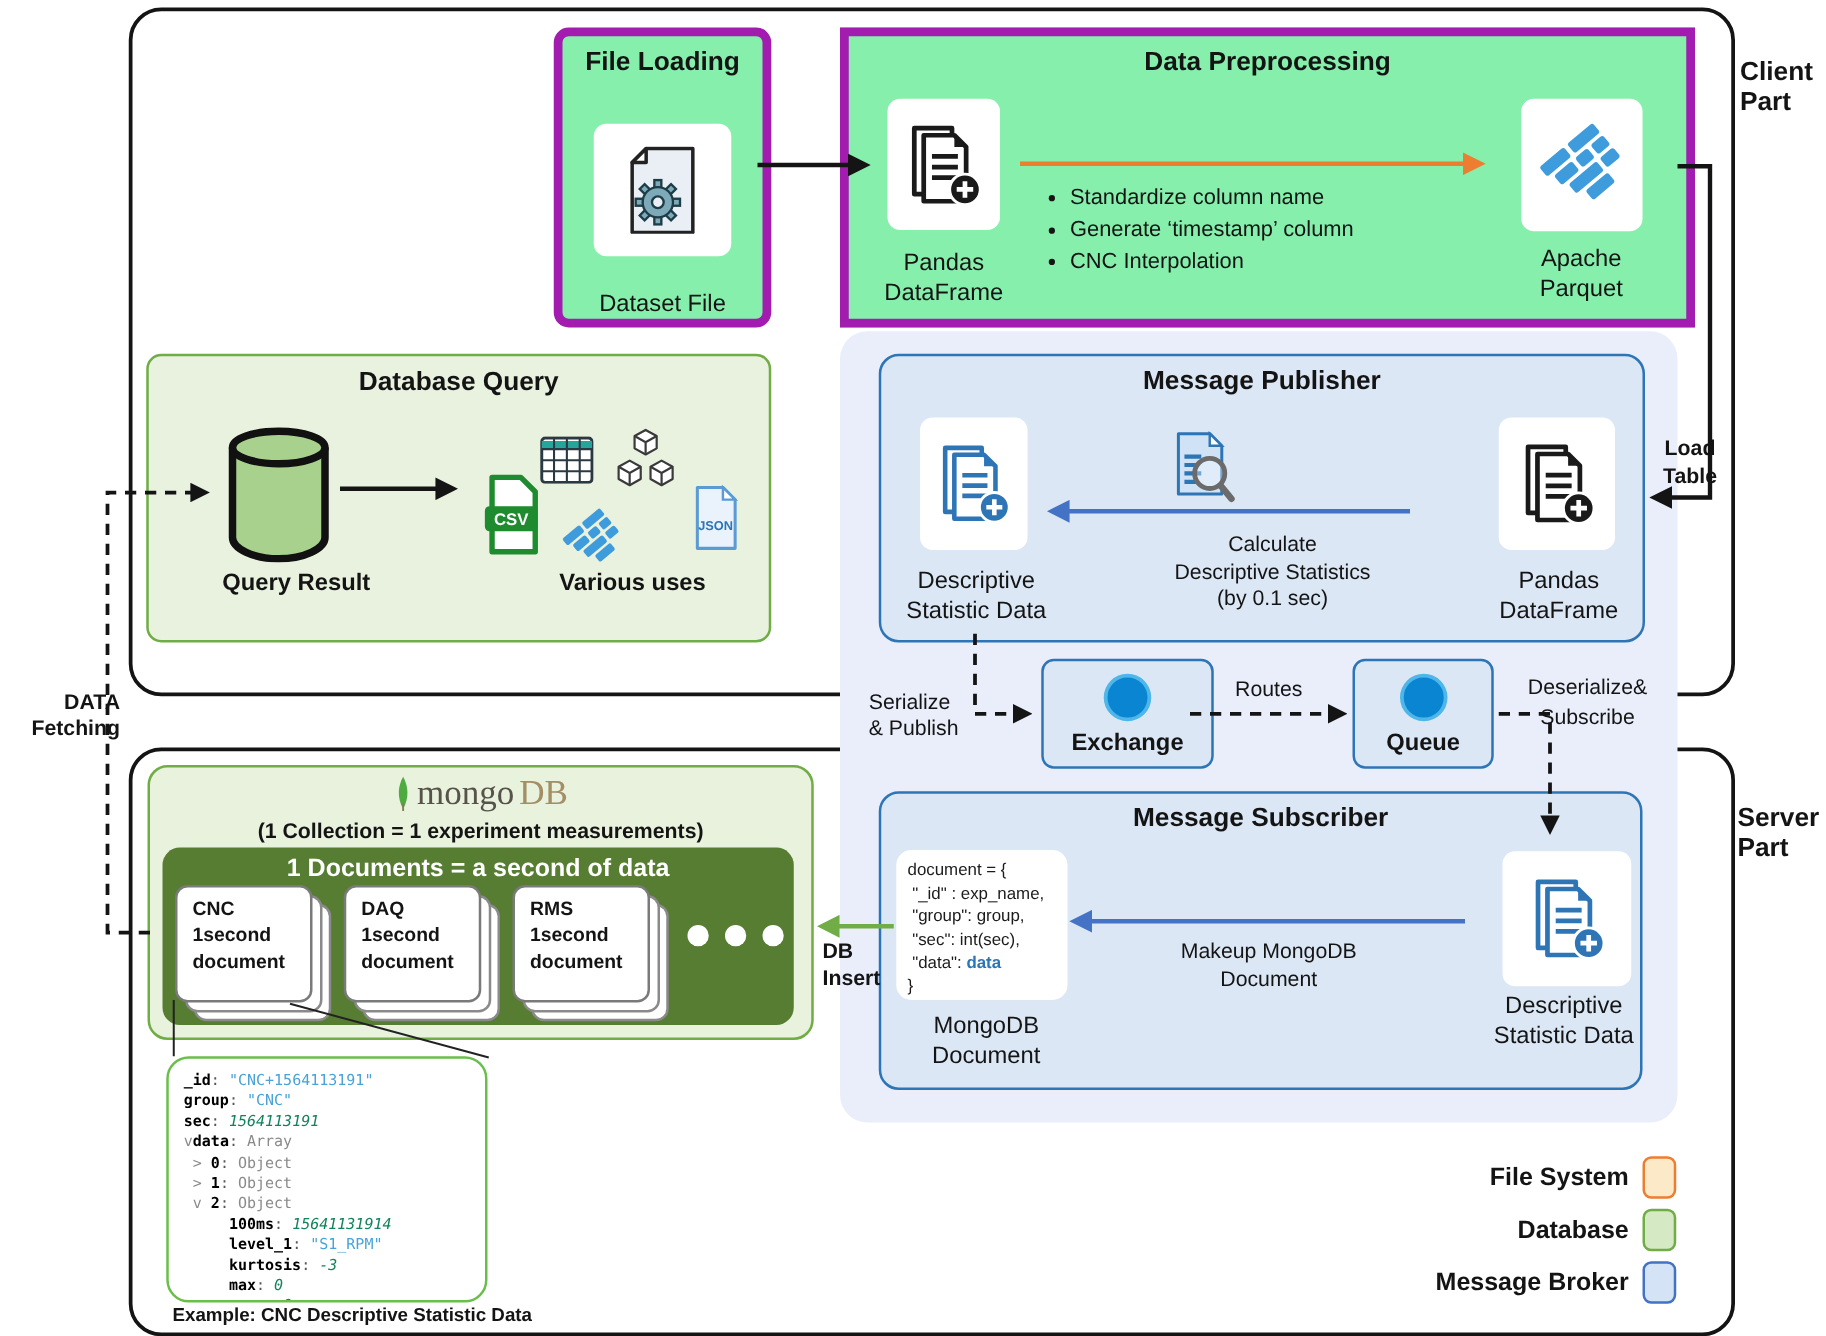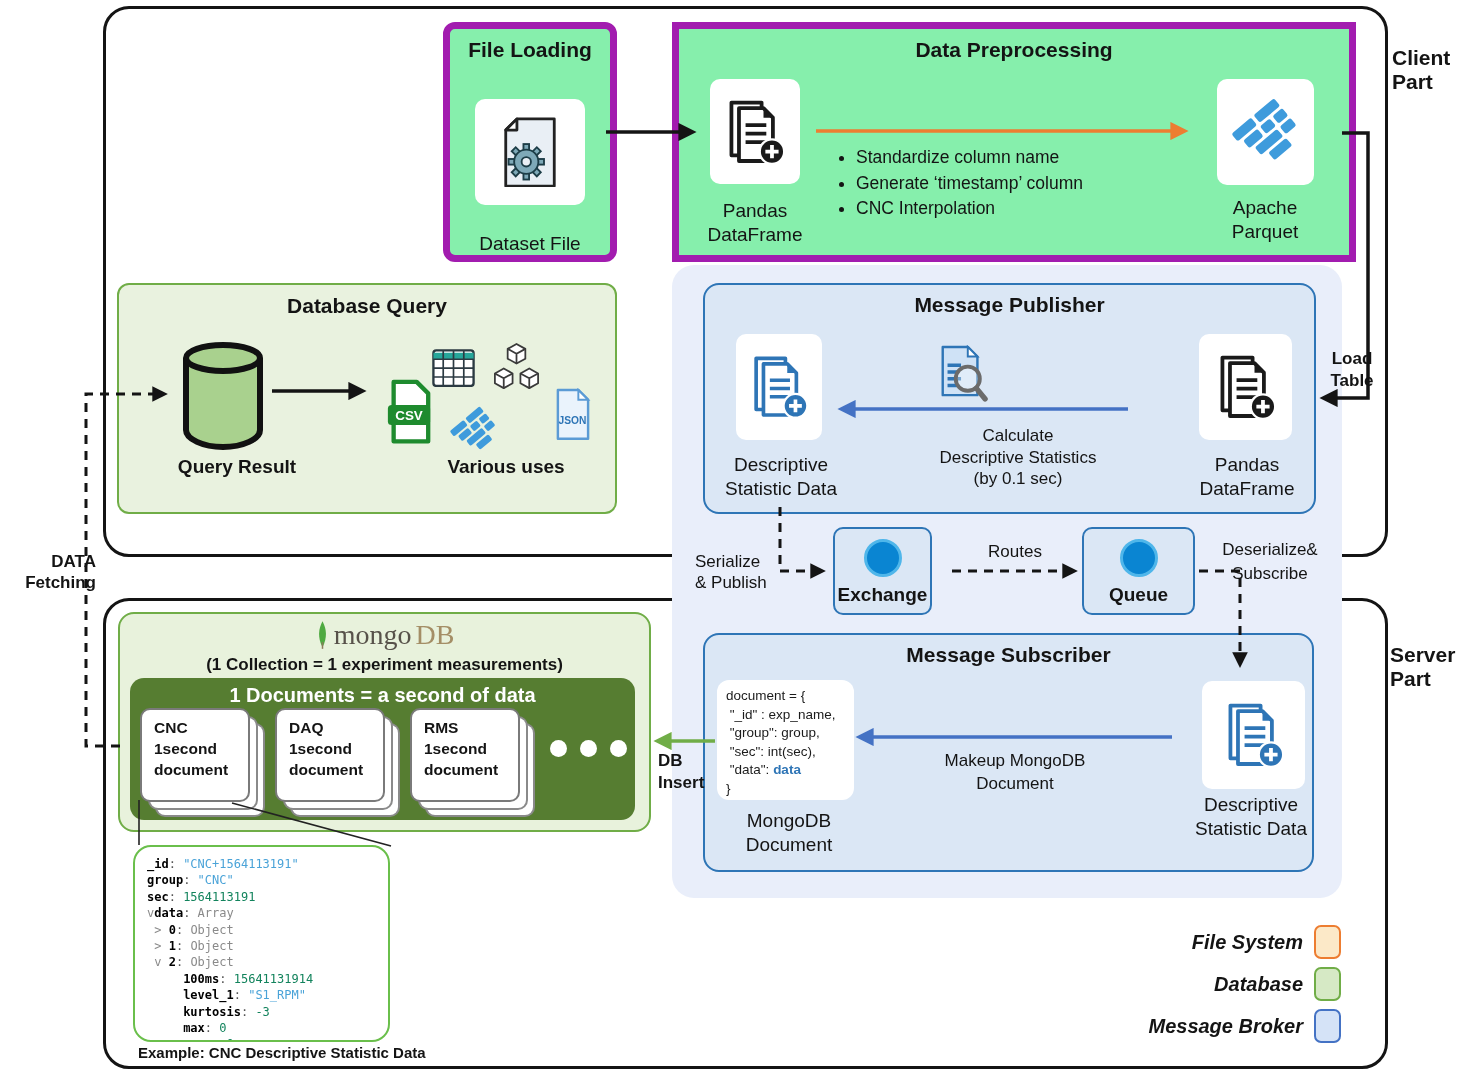--- a/index.html
+++ b/index.html
@@ -24,21 +24,21 @@
   .box-title{position:absolute;left:0;right:0;top:9px;text-align:center;font-size:21px;font-weight:bold;}
   .icon-card{position:absolute;background:#fff;border-radius:10px;display:flex;align-items:center;justify-content:center;}
   .icon-label{position:absolute;text-align:center;font-size:19px;line-height:24px;}
   .small-label{position:absolute;font-size:17px;line-height:22px;}
   .bold{font-weight:bold;margin-left:12px;}
 
   .bullets{position:absolute;left:155px;top:116px;margin:0;padding-left:22px;font-size:17.5px;line-height:25.5px;}
   .bullets li{margin:0;}
 
   
-  .node-box{position:absolute;width:99px;height:88px;background:#DBE7F5;border:2.5px solid #2E75B6;border-radius:10px;
+  .node-box{position:absolute;width:138px;height:88px;background:#DBE7F5;border:2.5px solid #2E75B6;border-radius:10px;
             display:flex;flex-direction:column;align-items:center;justify-content:space-between;padding:10px 0 7px;box-sizing:border-box;z-index:4;}
   .node-circle{width:38px;height:38px;border-radius:50%;background:#0A85D2;border:3px solid #4FB6EA;box-sizing:border-box;}
   .node-label{font-size:19px;font-weight:bold;}
 
   
   .code-box{position:absolute;background:#fff;border-radius:12px;padding:7px 9px;box-sizing:border-box;
             font-size:13.5px;line-height:18.5px;z-index:4;}
   .code-box .code-line{white-space:pre;}
   .tok-d{color:#1b1b1b;} .tok-b{color:#2E75B6;font-weight:bold;}
 
@@ -54,27 +54,27 @@
             padding:7px 0 0 12px;font-size:15.5px;font-weight:bold;line-height:21px;
             box-shadow:8px 8px 0 -2px #fff,8px 8px 0 0 #8a8a8a,15px 15px 0 -2px #fff,15px 15px 0 0 #8a8a8a;}
   .dots{position:absolute;left:420px;top:62px;display:flex;gap:13px;}
   .dots span{width:17px;height:17px;border-radius:50%;background:#fff;}
 
   
   .example-box{position:absolute;left:133px;top:845px;width:257px;height:197px;background:#fff;border:2.5px solid #6ABF4B;
                border-radius:18px;box-sizing:border-box;padding:9px 12px;overflow:hidden;z-index:4;
                font-family:"DejaVu Sans Mono",monospace;font-size:12px;line-height:16.4px;}
   .example-box .code-line{white-space:pre;}
-  .tok-k{color:#000000;font-weight:bold;} .tok-p{color:#555;} .tok-s{color:#4AA3D8;} .tok-n{color:#12835C;} .tok-g{color:#8a8a8a;}
+  .tok-k{color:#000000;font-weight:bold;} .tok-p{color:#555;} .tok-s{color:#4AA3D8;} .tok-n{color:#12835C;font-style:italic;} .tok-g{color:#8a8a8a;}
   .example-caption{position:absolute;left:138px;top:1044px;font-size:15px;font-weight:bold;z-index:4;}
 
   
   .legend{position:absolute;left:989px;top:925px;width:352px;z-index:4;}
   .legend-row{display:flex;justify-content:flex-end;align-items:center;gap:11px;margin-bottom:8px;}
-  .legend-label{font-size:20px;font-weight:bold;font-style:italic;}
+  .legend-label{font-size:20px;font-weight:bold;}
   .legend-swatch{width:27px;height:34px;border-radius:7px;border:2.5px solid #888;box-sizing:border-box;}
 
   svg.overlay{position:absolute;left:0;top:0;z-index:50;pointer-events:none;}
   .center-text{text-align:center;}
 </style>
 </head>
 <body>
 
 <div class="stage">
 

